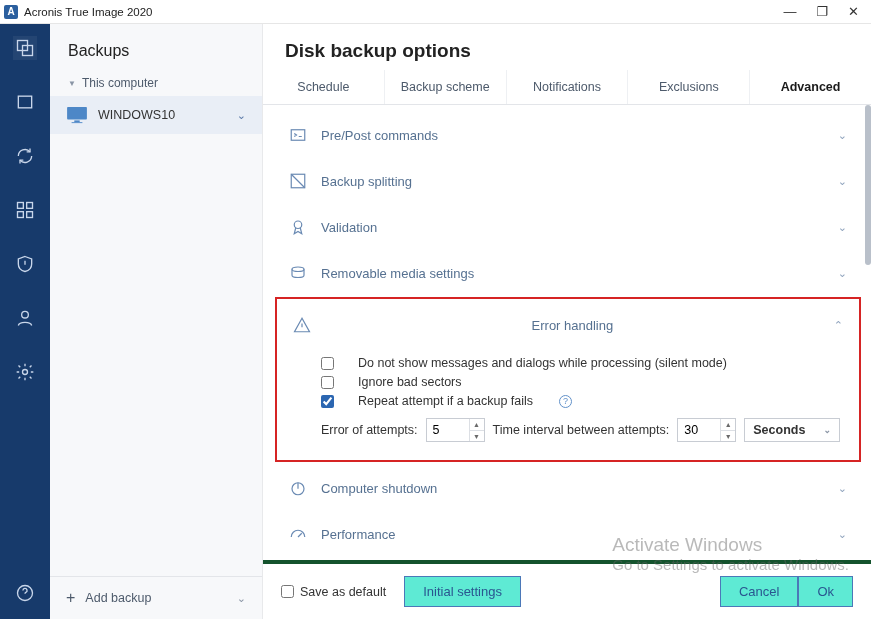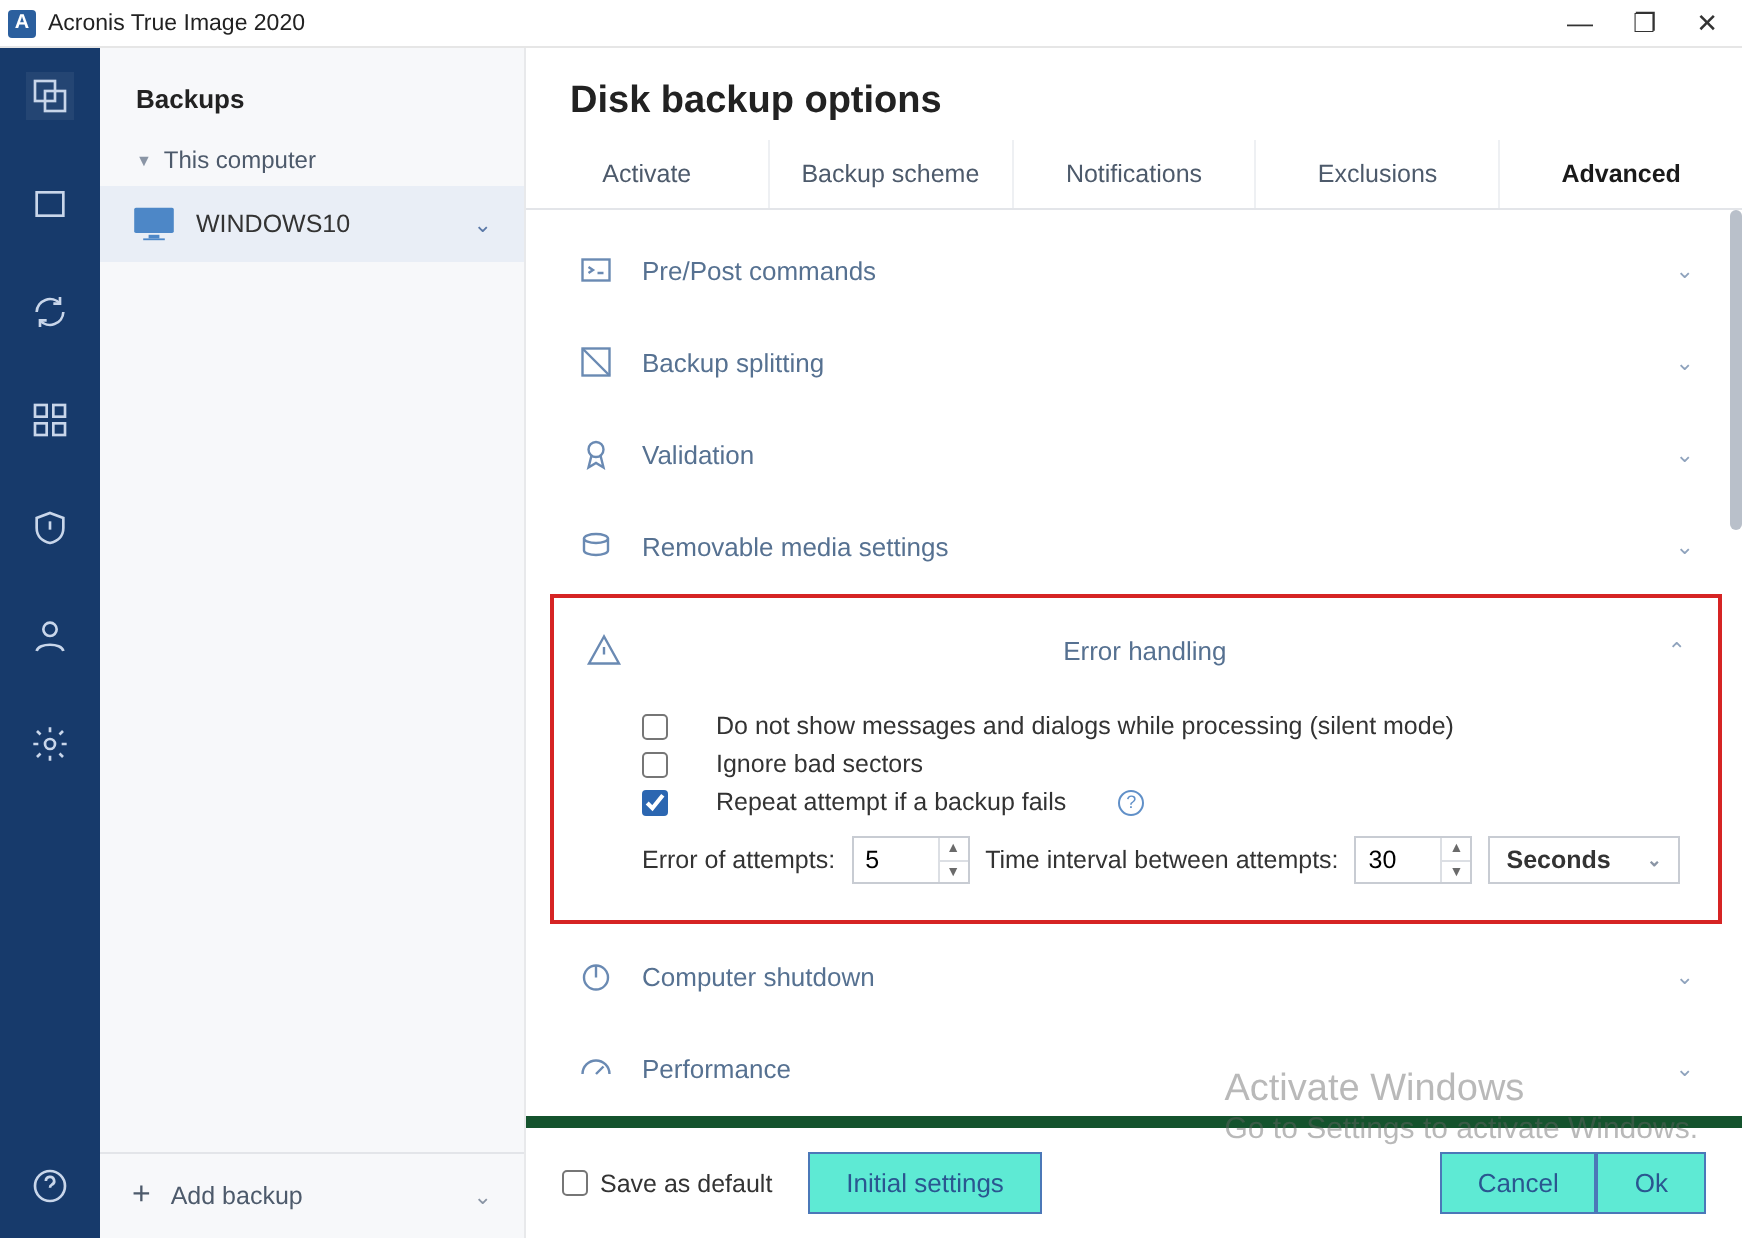--- a/index.html
+++ b/index.html
@@ -16,21 +16,21 @@
 
   
   .rail { width: 50px; background: #173a6b; display: flex; flex-direction: column; align-items: center; padding-top: 12px; gap: 30px; }
   .rail .rail-item { width: 24px; height: 24px; display: flex; align-items: center; justify-content: center; cursor: pointer; }
   .rail .rail-item svg { stroke: #c9d6ea; fill: none; }
   .rail .rail-item.active { background: rgba(255,255,255,0.06); }
   .rail .spacer { flex: 1; }
 
   
   .sidebar { width: 213px; background: #f7f8fa; border-right: 1px solid #e8e9eb; display: flex; flex-direction: column; }
-  .sidebar h1 { font-size: 13px; font-weight: 700; padding: 18px 18px 10px; color: #222; }
+  .sidebar h1 { font-size: 16px; font-weight: 400; padding: 18px 18px 10px; color: #222; }
   .sidebar .group-header { padding: 6px 18px; font-size: 12px; color: #4d5a6b; display: flex; align-items: center; gap: 6px; }
   .sidebar .group-header .tri { font-size: 8px; color: #8a95a5; }
   .sidebar .backup-item { display: flex; align-items: center; gap: 10px; padding: 10px 16px; background: #e9eef6; cursor: pointer; }
   .sidebar .backup-item .chev { margin-left: auto; color: #5a78a7; font-size: 11px; }
   .sidebar .monitor-icon { width: 22px; height: 18px; }
   .sidebar .bottom { margin-top: auto; border-top: 1px solid #e3e5e9; display: flex; align-items: center; padding: 12px 16px; gap: 10px; cursor: pointer; color: #4d5a6b; }
   .sidebar .bottom .chev { margin-left: auto; color: #8a95a5; font-size: 11px; }
 
   
   .main { flex: 1; display: flex; flex-direction: column; position: relative; }
@@ -57,21 +57,21 @@
   .attempt-row { display: flex; align-items: center; gap: 8px; margin-top: 10px; font-size: 12.5px; }
   .spin { display: inline-flex; border: 1px solid #c8ccd3; height: 24px; }
   .spin input { width: 42px; border: none; padding: 0 6px; font-size: 12.5px; outline: none; }
   .spin .spin-btns { display: flex; flex-direction: column; border-left: 1px solid #dcdfe4; }
   .spin .spin-btns span { width: 14px; height: 12px; font-size: 7px; line-height: 12px; text-align: center; color: #6a6a6a; cursor: pointer; }
   .spin .spin-btns span:first-child { border-bottom: 1px solid #dcdfe4; }
   .unit-select { border: 1px solid #c8ccd3; height: 24px; display: inline-flex; align-items: center; padding: 0 8px; gap: 18px; font-size: 12.5px; cursor: pointer; font-weight: bold; }
   .unit-select .chev { font-size: 9px; color: #8a95a5; }
 
   
-  .footer { border-top: 6px solid #14532d; padding: 12px 18px; display: flex; align-items: center; gap: 14px; margin-top: 10px; }
+  .footer { border-top: 4px solid #14532d; padding: 12px 18px; display: flex; align-items: center; gap: 14px; margin-top: 10px; }
   .footer .save-default { display: flex; align-items: center; gap: 6px; font-size: 12.5px; }
   .footer .btn { border: 1px solid #4b78b8; background: #5eead4; color: #2a5690; padding: 7px 18px; font-size: 13px; cursor: pointer; }
   .footer .btn-secondary { margin-left: 4px; }
   .footer .right-btns { margin-left: auto; display: flex; }
 
   
   .watermark { position: absolute; right: 22px; bottom: 46px; text-align: left; pointer-events: none; color: rgba(100,100,100,0.45); }
   .watermark .wline1 { font-size: 19px; }
   .watermark .wline2 { font-size: 15px; }
 
@@ -165,21 +165,21 @@
       <span style="font-size:16px;">+</span>
       <span>Add backup</span>
       <span class="chev">⌄</span>
     </div>
   </div>
 
   <div class="main">
     <div class="main-title">Disk backup options</div>
 
     <div class="tabs">
-      <div class="tab">Activate</div>
+      <div class="tab">Schedule</div>
       <div class="tab">Backup scheme</div>
       <div class="tab">Notifications</div>
       <div class="tab">Exclusions</div>
       <div class="tab active">Advanced</div>
     </div>
 
     <div class="sections">
       <div class="scroll-thumb"></div>
 
       <div class="section-row">

